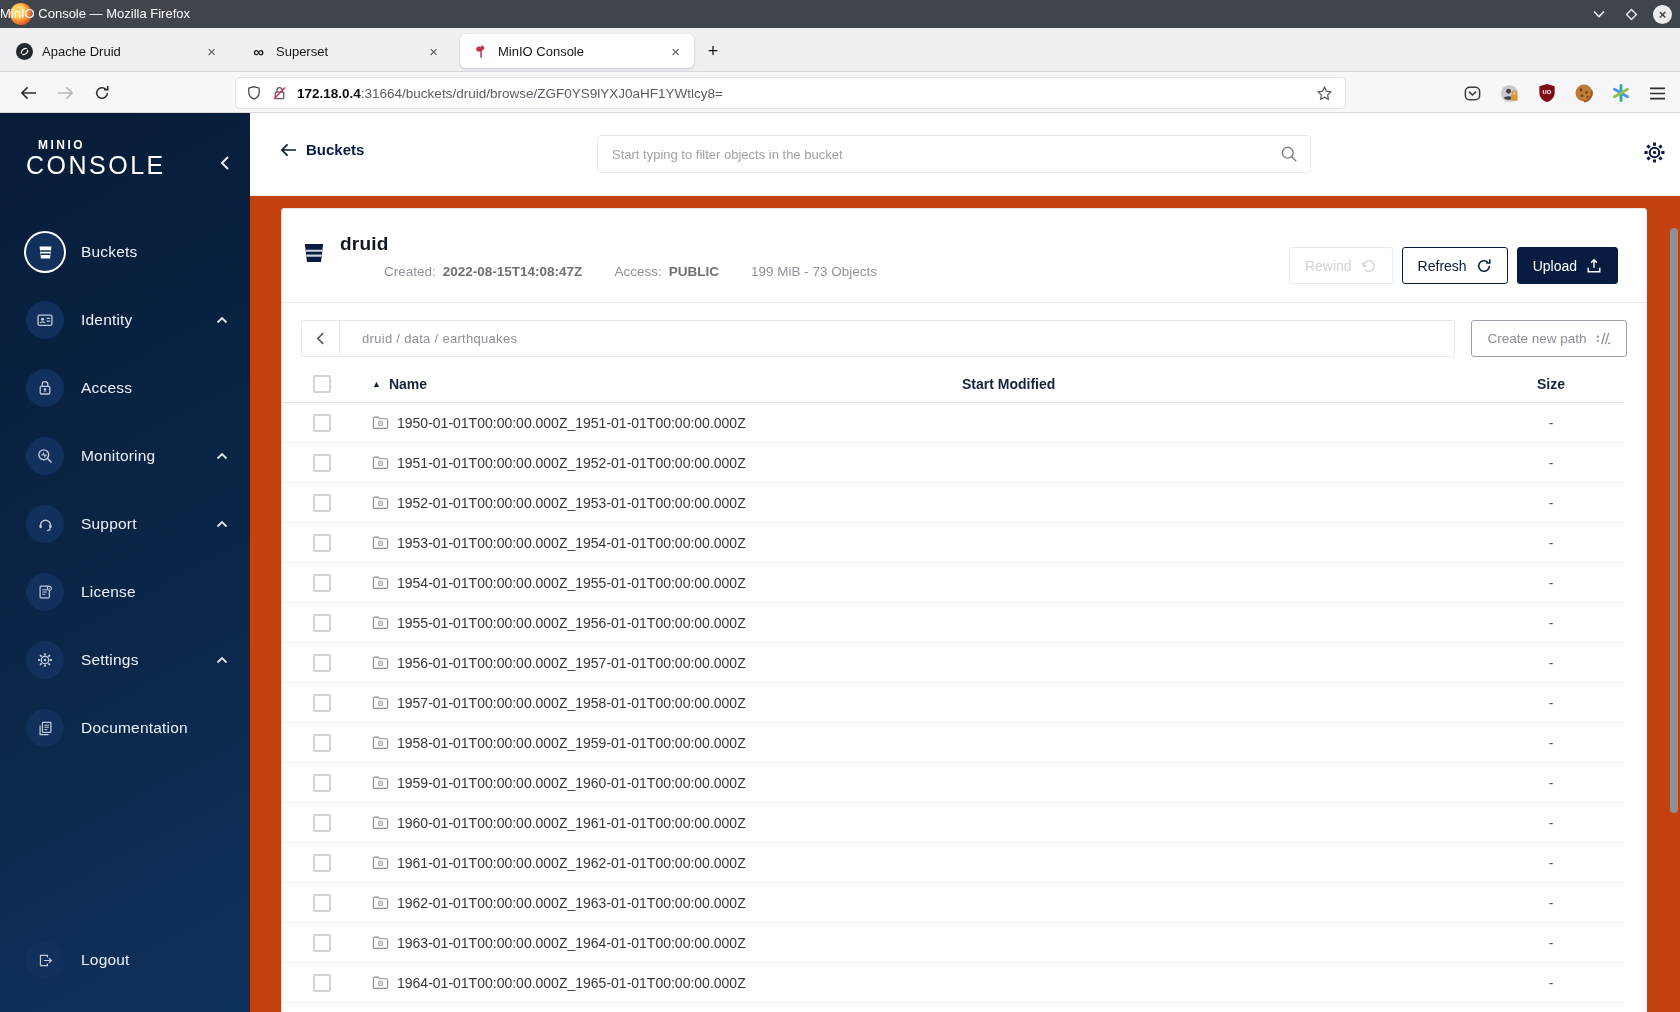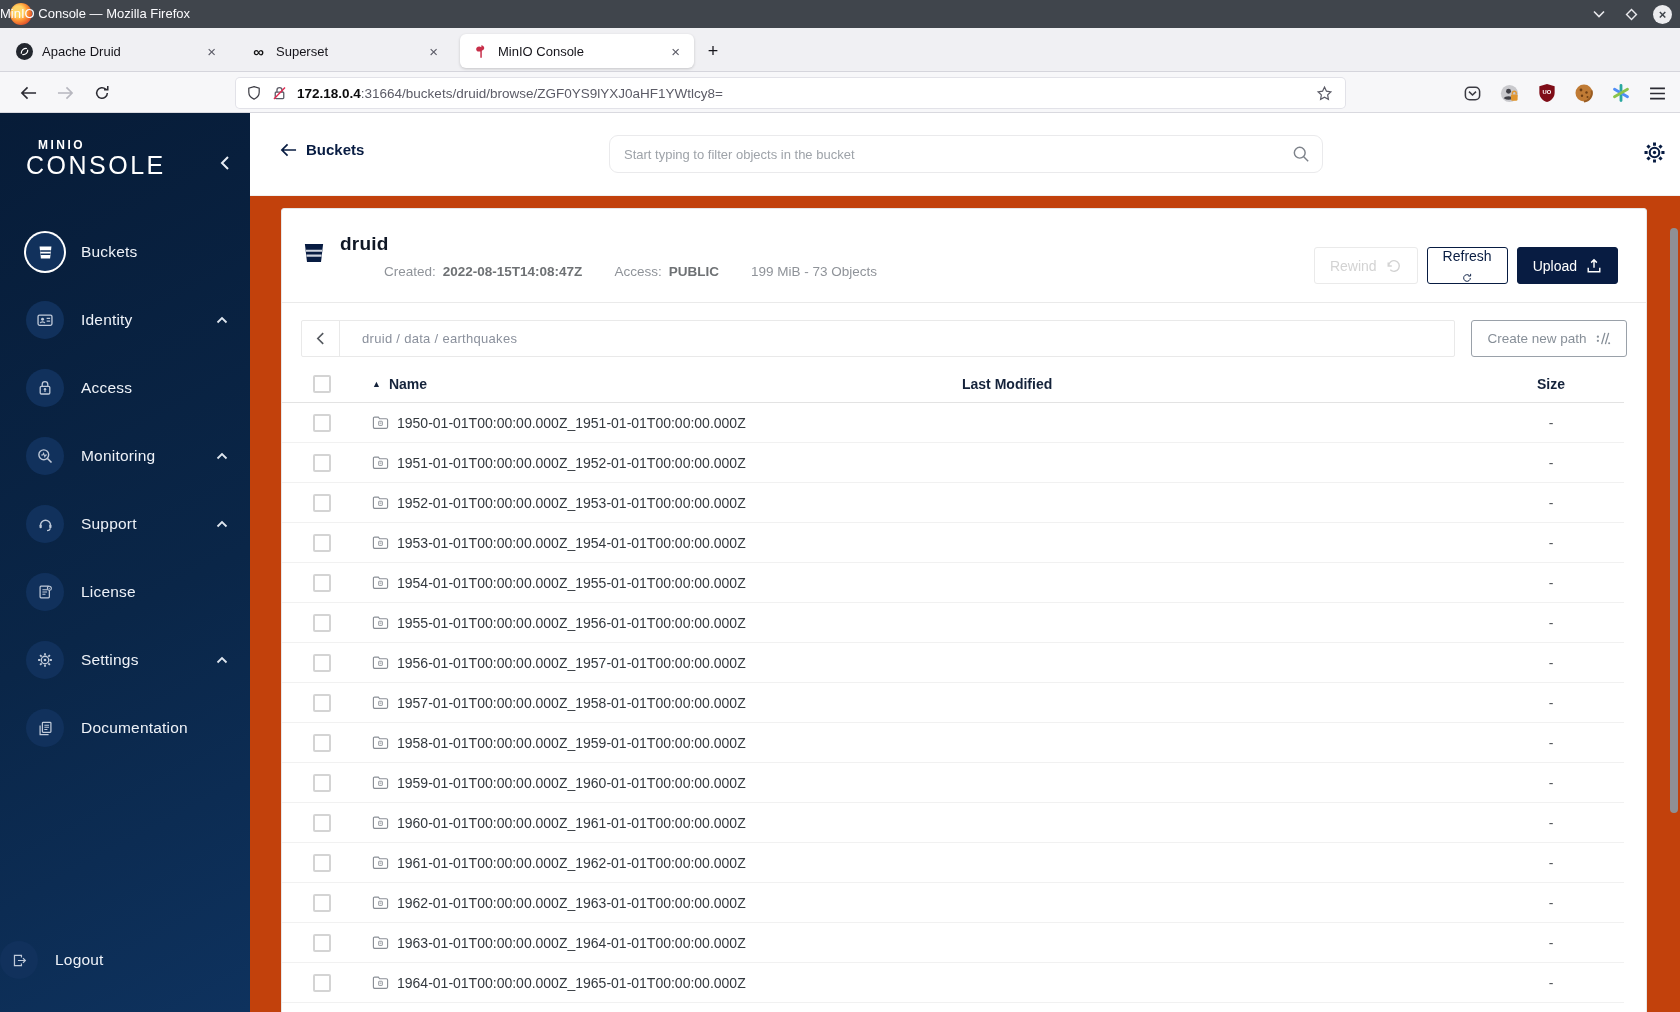--- a/index.html
+++ b/index.html
@@ -45,45 +45,45 @@
   .logo { position:absolute; left:26px; top:26px; line-height:1; }
   .logo-min { font-size:12px; font-weight:bold; letter-spacing:2.5px; color:#fff;padding-left:12px; }
   .logo-console { font-size:25px; font-weight:300; letter-spacing:2.5px; color:#fff; margin-top:2px; }
   .collapse-btn { position:absolute; right:20px; top:42px; color:#e8edf5; }
   .nav-list { position:absolute; left:0; top:105px; width:100%; }
   .nav-item { position:relative; height:68px; display:flex; align-items:center; padding-left:26px; cursor:pointer; }
   .nav-icon-circle { width:38px; height:38px; border-radius:50%; background:#11315c; display:flex; align-items:center; justify-content:center; color:#c0cad9; flex:0 0 auto; }
   .nav-item.active .nav-icon-circle { box-shadow:0 0 0 2px #fff; color:#fff; }
   .nav-label { margin-left:17px; font-size:15.5px; color:#eef2f8; letter-spacing:.2px; }
   .nav-chevron { position:absolute; right:22px; color:#dfe6ef; }
-  .logout-item { position:absolute; left:0; bottom:18px; width:100%; height:68px; display:flex; align-items:center; cursor:pointer; }
+  .logout-item { position:absolute; left:0; bottom:18px; width:100%; height:68px; display:flex; align-items:center; padding-left:26px; cursor:pointer; }
 
   .main { position:relative; flex:1; height:899px; overflow:hidden; }
   .topbar { position:absolute; left:0; top:0; width:100%; height:83px; background:#fff; border-bottom:1px solid #f0f0f0; }
   .back-link { position:absolute; left:30px; top:28px; display:flex; align-items:center; gap:9px; color:#081C42; font-size:15px; font-weight:bold; cursor:pointer; }
-  .search-box { position:absolute; left:359px; top:22px; width:714px; height:38px; background:#fff; border:1px solid #eaeaec; border-radius:9px; display:flex; align-items:center; }
+  .search-box { position:absolute; left:347px; top:22px; width:714px; height:38px; background:#fff; border:1px solid #eaeaec; border-radius:4px; display:flex; align-items:center; }
   .search-input { flex:1; border:0; outline:0; background:transparent; padding:0 14px; font-size:13px; color:#444; font-family:"Liberation Sans",sans-serif; }
   .search-input::placeholder { color:#9ea3a9; }
   .search-ic { margin-right:12px; color:#7d828a; display:flex; }
   .gear-btn { position:absolute; right:13px; top:27px; color:#081C42; cursor:pointer; }
 
   .content { position:absolute; left:0; top:83px; width:100%; height:816px; background:#c2410c; }
   .card { position:absolute; left:31px; top:12px; width:1366px; height:820px; background:#fff; border:1px solid #e7e7e7; border-radius:3px; }
 
   .bucket-header { position:relative; height:93px; padding:24px 25px 0 19px; display:flex; }
   .bucket-icon { color:#081C42; margin-top:7px; }
   .bucket-texts { margin-left:13px; }
   .bucket-title { font-size:19px; font-weight:bold; color:#101826; letter-spacing:.2px; }
   .bucket-meta { margin-top:9px; font-size:13.5px; color:#8f9399; display:flex; gap:7px; align-items:baseline;margin-left:44px; }
   .bucket-meta .meta-strong { font-weight:bold; color:#6e7174; }
   .bucket-meta .meta-gap { width:18px; }
   .bucket-actions { position:absolute; right:28px; top:38px; display:flex; gap:9px; }
   .btn { height:37px; border-radius:3px; font-size:14px; display:flex; align-items:center; justify-content:center; gap:9px; padding:0 15px; cursor:pointer; background:#fff; font-family:"Liberation Sans",sans-serif; }
   .btn-disabled { border:1px solid #eaeaea; color:#d3d3d3; cursor:default; }
-  .btn-outline { border:1px solid #081C42; color:#081C42;flex-direction:column; }
+  .btn-outline { border:1px solid #081C42; color:#081C42; }
   .btn-primary { background:#081C42; border:1px solid #081C42; color:#fff; }
 
   .card-divider { height:1px; background:#eaeaea; }
 
   .browse-toolbar { display:flex; padding:17px 19px 6px 19px; align-items:center; }
   .crumb-bar { flex:1; height:37px; border:1px solid #e9e9e9; border-radius:2px; display:flex; align-items:center; background:#fff; }
   .crumb-back { width:38px; height:100%; border-right:1px solid #e9e9e9; display:flex; align-items:center; justify-content:center; color:#55595f; cursor:pointer; }
   .crumb-path { margin-left:22px; font-size:13px; color:#8a909c; letter-spacing:.3px;text-align:center; }
   .create-path-btn { margin-left:16px; width:156px; height:37px; border:1px solid #9aa1a9; border-radius:3px; color:#878f98; font-size:13.5px; display:flex; align-items:center; justify-content:center; gap:9px; background:#fff; cursor:pointer; }
 
@@ -469,21 +469,21 @@
             </button>
           </div>
 
           <div class="obj-table">
             <div class="t-row t-head">
               <span class="cb"></span>
               <span class="col-name">
                 <span class="sort-ic">▲</span>
                 <span>Name</span>
               </span>
-              <span>Last Modified</span>
+              <span>Start Modified</span>
               <span class="col-size">Size</span>
             </div>
             <div id="object-rows">
   <div class="t-row row-line">
     <span class="cb"></span>
     <span class="obj-name-cell">
       <span class="folder-ic">
         <svg width="17" height="15" viewBox="0 0 20 18">
                         <path d="M1.5 4A1.5 1.5 0 0 1 3 2.5h4.4L9 4.5h7.9A1.6 1.6 0 0 1 18.5 6.1v8.4A1.5 1.5 0 0 1 17 16H3a1.5 1.5 0 0 1-1.5-1.5z" fill="none" stroke="currentColor" stroke-width="1.4"></path>
                         <rect x="7.8" y="7.5" width="4.4" height="5" rx="0.6" fill="none" stroke="currentColor" stroke-width="1.1"></rect>

